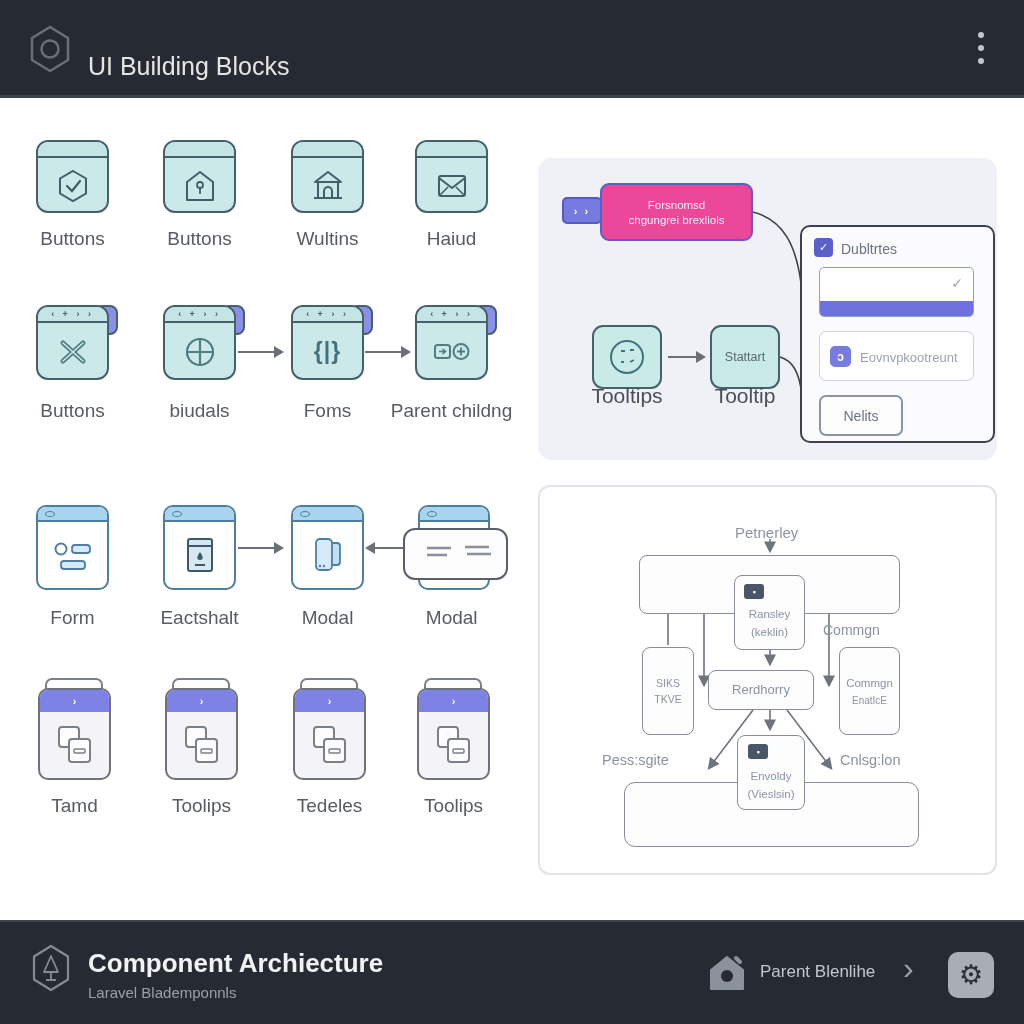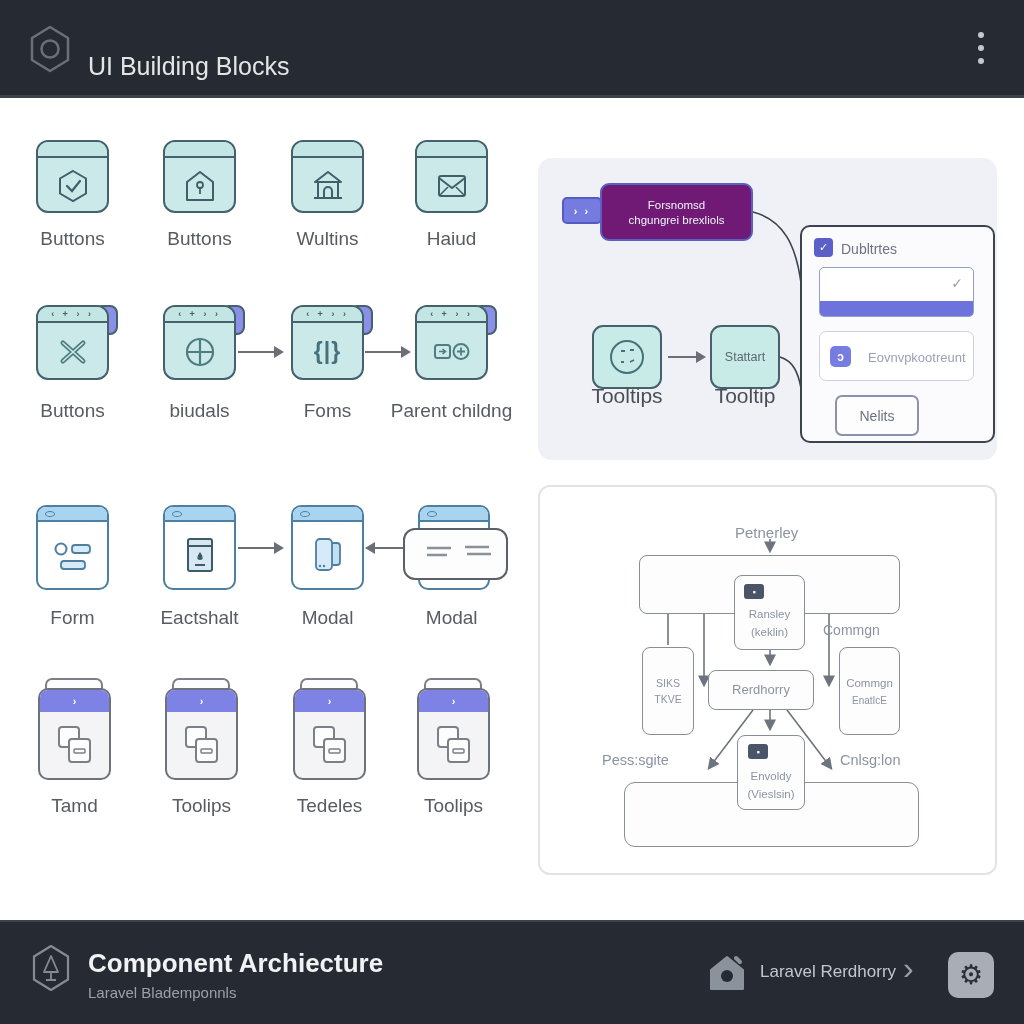--- a/index.html
+++ b/index.html
@@ -54,41 +54,41 @@
       border-left:10px solid #6a7076; border-top:6px solid transparent; border-bottom:6px solid transparent; }
   .harrow.left::before { content:""; position:absolute; left:-2px; top:-5px;
       border-right:10px solid #6a7076; border-top:6px solid transparent; border-bottom:6px solid transparent; }
 
   
   #panel-tooltips { position:absolute; left:538px; top:158px; width:459px; height:302px;
                     background:#f0f1f7; border-radius:14px; }
   .ptag { position:absolute; left:24px; top:39px; width:40px; height:27px; background:#767be0;
           border:2px solid #565bc2; border-radius:5px; color:#fff; font-size:11px; font-weight:700;
           display:flex; align-items:center; justify-content:center; letter-spacing:2px; }
-  .pbox { position:absolute; left:62px; top:25px; width:153px; height:58px; background:#701a75;
+  .pbox { position:absolute; left:62px; top:25px; width:153px; height:58px; background:#ec4899;
           border:2px solid #5a5fc6; border-radius:9px; color:#f2f3fb; font-size:11.5px;
           display:flex; flex-direction:column; align-items:center; justify-content:center; gap:3px; text-align:center; }
   .tcard { position:absolute; left:262px; top:67px; width:195px; height:218px; background:#fbfbfd;
            border:2px solid #3c424e; border-radius:10px; }
   .chk { position:absolute; left:12px; top:11px; width:19px; height:19px; background:#5b60c9;
          border-radius:4px; color:#fff; font-size:11px; display:flex; align-items:center; justify-content:center; cursor:pointer; }
   .chk-label { position:absolute; left:39px; top:14px; font-size:14px; color:#6b7280; }
   .tinput { position:absolute; left:17px; top:40px; width:155px; height:50px; border-radius:5px;
             overflow:hidden; border:1.5px solid #8fa0c6; background:#fff; cursor:text; }
   .tinput .check { position:absolute; right:10px; top:7px; color:#9aa3b0; font-size:14px; }
   .tinput .ubar { position:absolute; left:0; bottom:0; width:100%; height:15px; background:#6d72dd; }
   .tfield { position:absolute; left:17px; top:104px; width:155px; height:50px; border:1.5px solid #ccd1de;
             border-radius:7px; background:#fff; }
   .tfield .fico { position:absolute; left:10px; top:14px; width:21px; height:21px; background:#777ce0;
                   border-radius:5px; color:#fff; font-size:12px; font-weight:700;
                   display:flex; align-items:center; justify-content:center; }
-  .tfield .ftext { position:absolute; left:48px; top:18px; font-size:13px; color:#9aa2b2; }
+  .tfield .ftext { position:absolute; left:40px; top:18px; font-size:13px; color:#9aa2b2; }
   .tbtn { position:absolute; left:17px; top:168px; width:84px; height:41px; border:2px solid #8a93ad;
           border-radius:7px; background:#fdfdfe; color:#6b7280; font-size:14px;
-          display:flex; align-items:center; justify-content:center; cursor:pointer;margin-left:16px; }
+          display:flex; align-items:center; justify-content:center; cursor:pointer; }
   .mini-teal { position:absolute; width:70px; height:64px; background:#c9ebe7;
                border:2px solid #46616b; border-radius:11px; display:flex; align-items:center; justify-content:center; }
   .mini-teal-label { position:absolute; font-size:21px; color:#4a4f57; transform:translateX(-50%); white-space:nowrap; }
   .stattart { font-size:12.5px; color:#5b6770; }
 
   
   #panel-arch { position:absolute; left:538px; top:485px; width:459px; height:390px; background:#fff;
                 border:2px solid #e2e3e9; border-radius:12px; }
   .abox { position:absolute; background:#fdfdfe; border:1.6px solid #888e98; border-radius:8px;
           color:#8b93a3; font-size:11.5px; text-align:center; }
@@ -464,20 +464,20 @@
       <path d="M21 12 L28 28 H14 Z M21 28 V36 M16 36 H26" fill="none" stroke="#858b93" stroke-width="1.8" stroke-linejoin="round"></path>
     </svg>
     <div class="foot-title">Component Archiecture</div>
     <div class="foot-sub">Laravel Blademponnls</div>
 
     <svg width="42" height="42" style="position:absolute;left:706px;top:30px">
       <path d="M21 5 L37 18 V37 H5 V18 Z" fill="#8b929b" stroke="#8b929b" stroke-width="2" stroke-linejoin="round"></path>
       <circle cx="21" cy="24" r="6" fill="#262b33"></circle>
       <path d="M30 6 l4 4" stroke="#8b929b" stroke-width="4" stroke-linecap="round"></path>
     </svg>
-    <div class="foot-right-label">Laravel Rerdhorry</div>
+    <div class="foot-right-label">Parent Blenlihe</div>
     <div class="foot-chev">›</div>
     <div class="gear-btn">
       <span>⚙</span>
     </div>
   </div>
 
 </div>
 
 </body></html>

